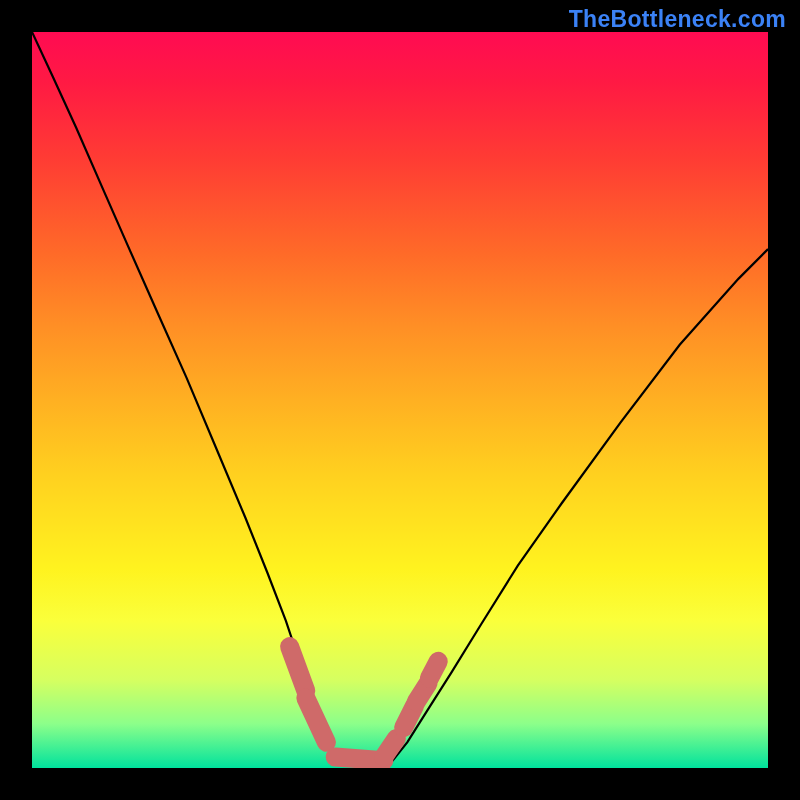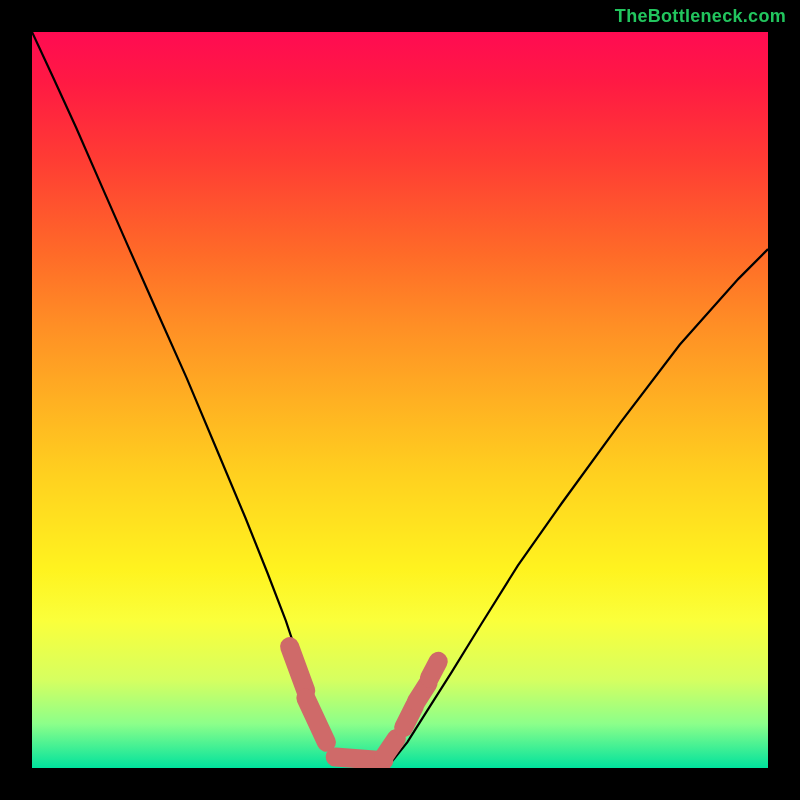--- a/index.html
+++ b/index.html
@@ -33,23 +33,23 @@
       #fff31f 73%,
       #faff3b 80%,
       #d6ff60 88%,
       #8cff8a 94%,
       #00e29d 100%);
   }
   .watermark {
     position: absolute;
     top: 6px;
     right: 14px;
-    font-size: 18px;
+    font-size: 23px;
     font-weight: 600;
-    color: #22c55e;
+    color: #3b82f6;
     letter-spacing: 0.3px;
   }
   svg.overlay {
     position: absolute;
     left: 0;
     top: 0;
   }
 </style>
 </head>
 <body>

